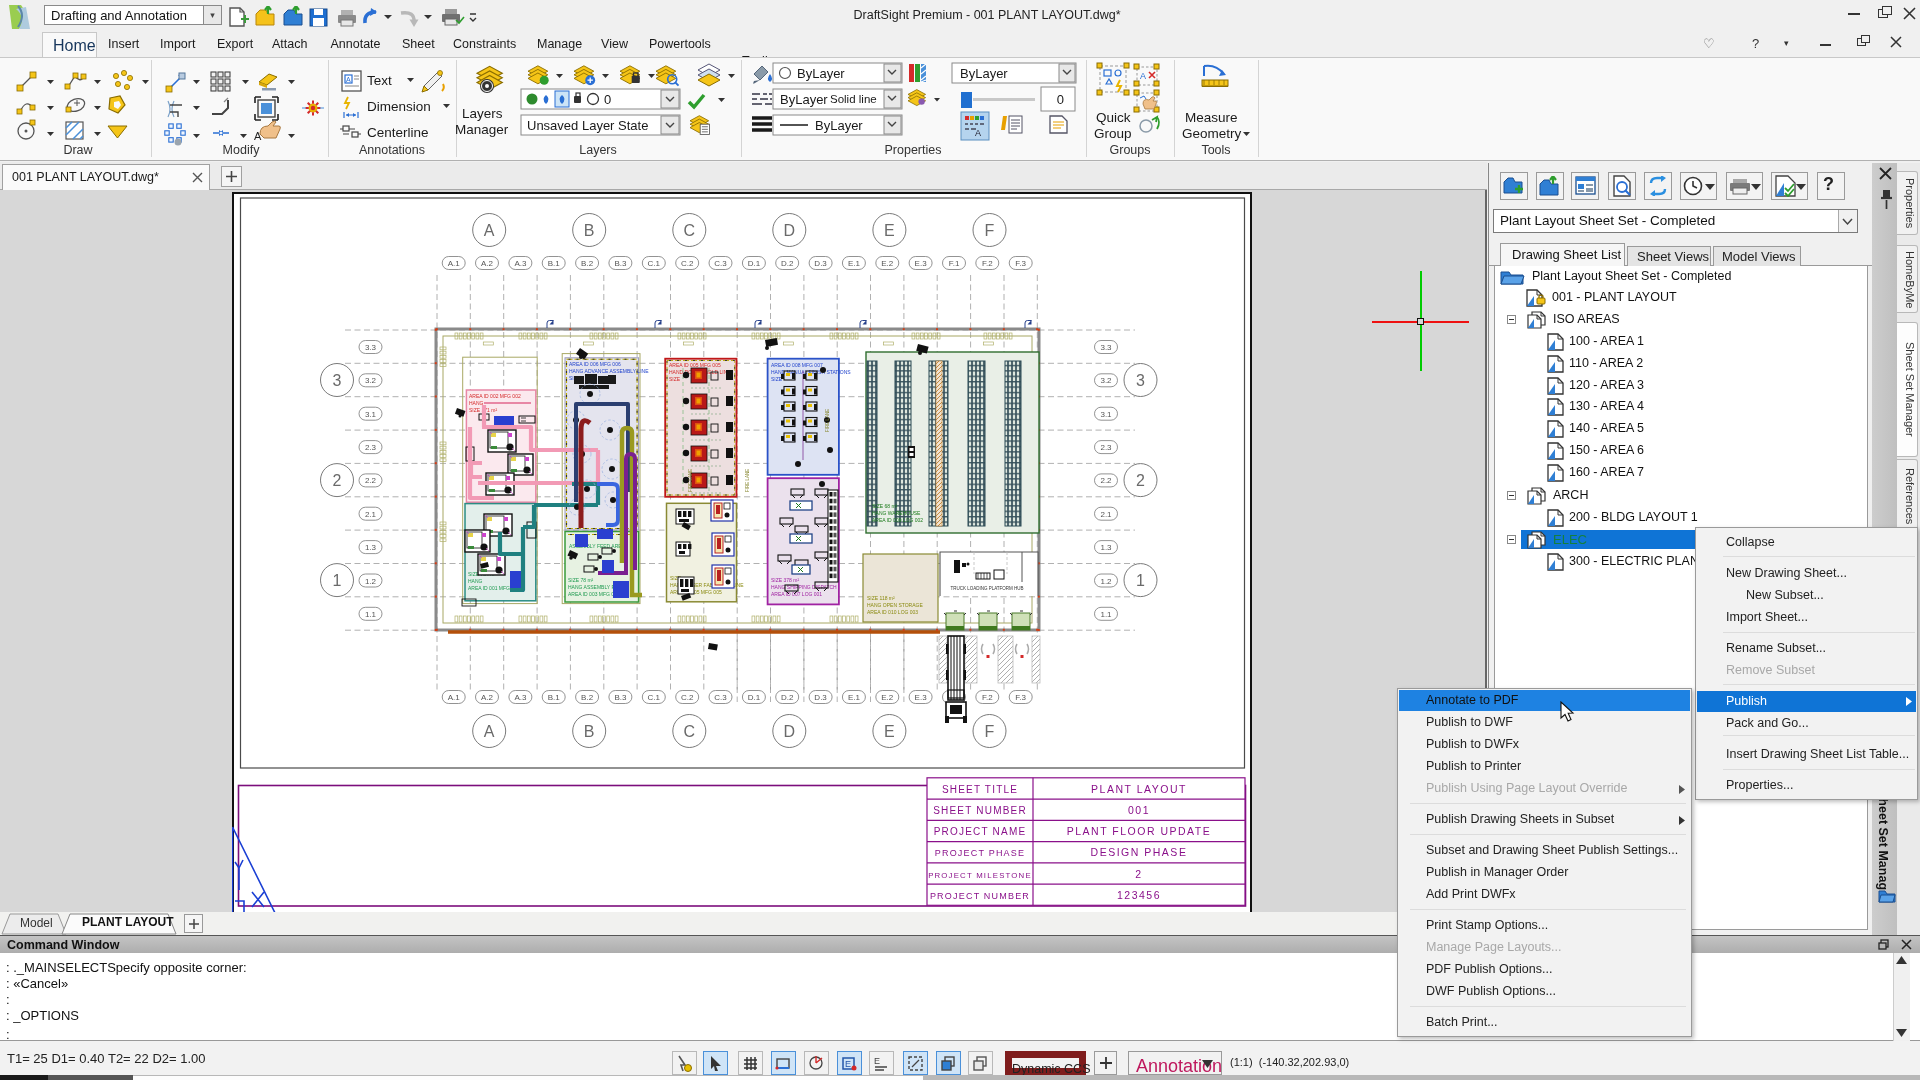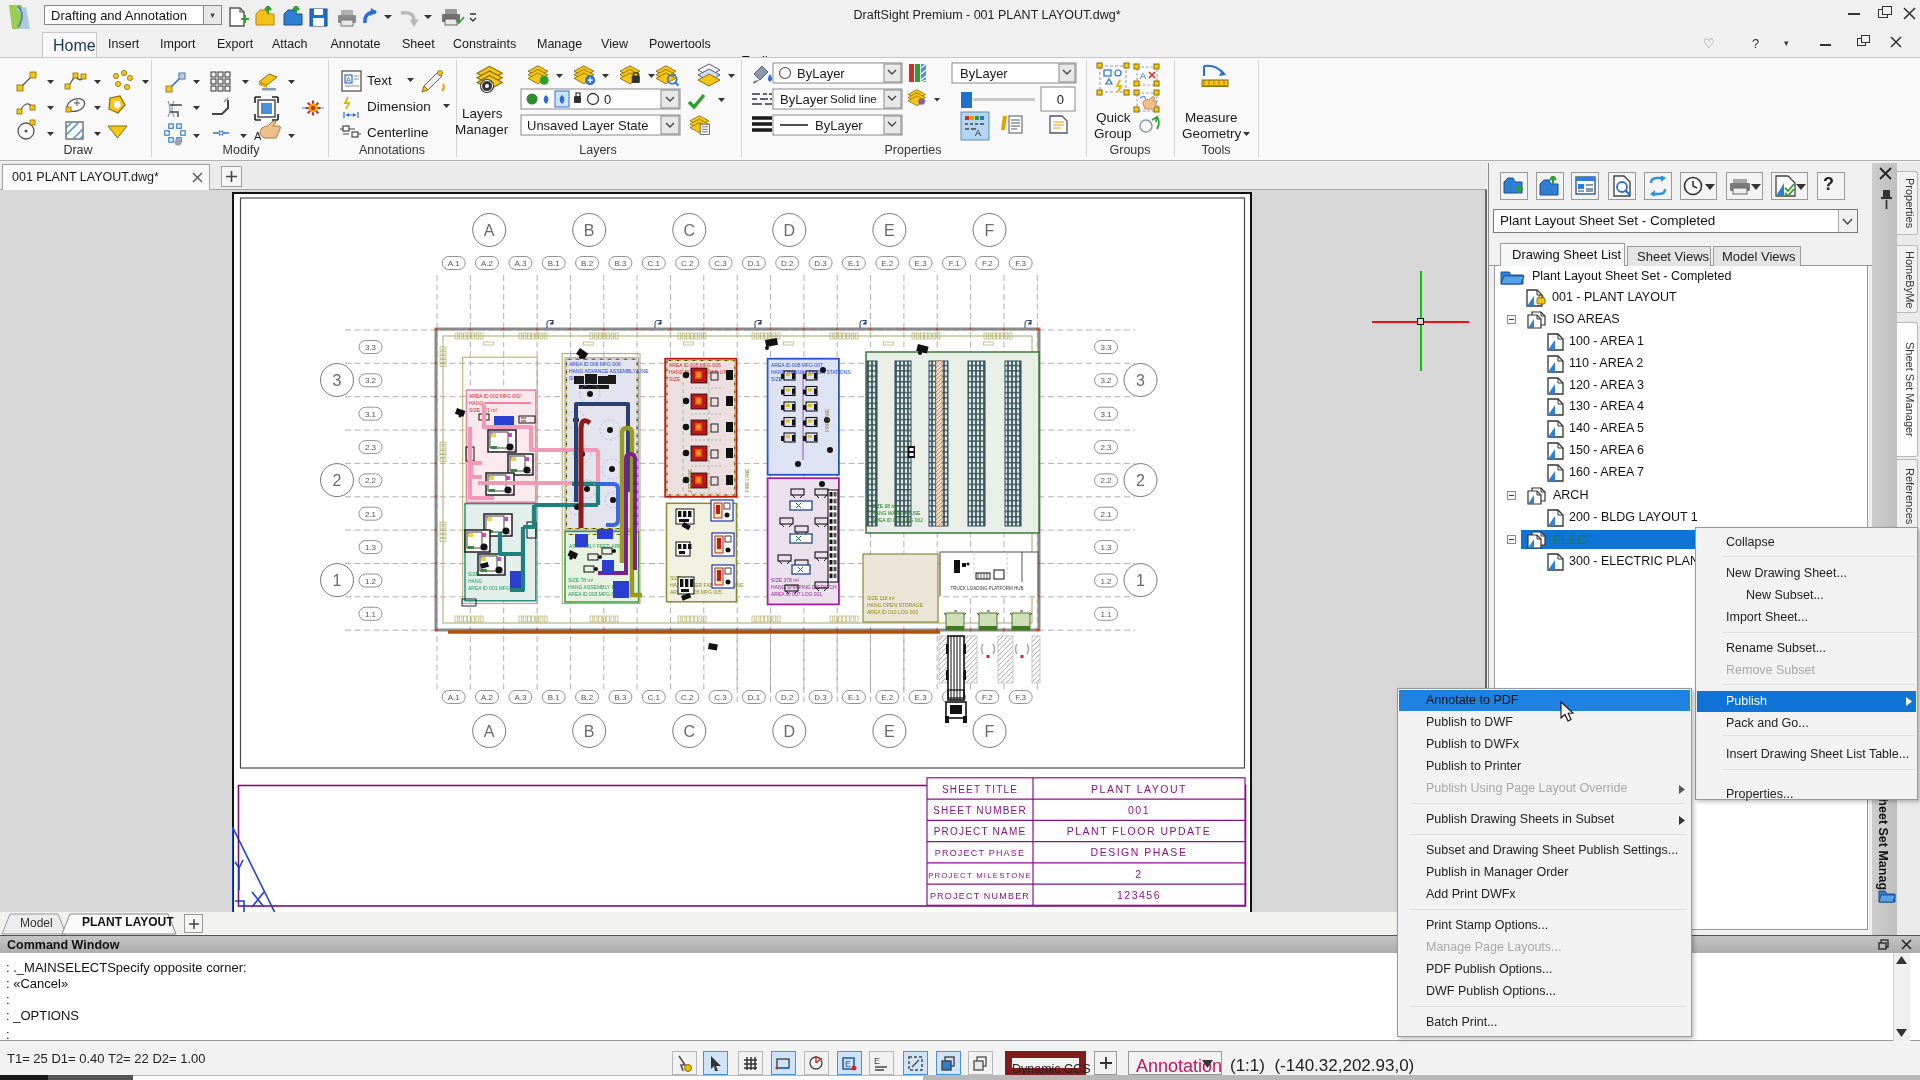--- a/index.html
+++ b/index.html
@@ -1611,37 +1611,37 @@
 <div class="abs" style="left:1005px;top:1051px;width:81px;height:24px;background:#f2f2f2;border:7px solid #7f1d1d;text-align:center;font-size:12.5px;color:#222;padding-top:4px;">Dynamic CCS</div>
 <div class="abs" style="left:1094px;top:1051px;width:23px;height:24px;background:#f2f2f2;border:1px solid #9a9a9a;"></div>
 <svg class="abs" style="left:1099px;top:1056px" width="14" height="14">
       <path d="M7 1 V13 M1 7 H13" stroke="#333" stroke-width="1.8"></path>
     </svg>
 <div class="abs" style="left:1128px;top:1051px;width:94px;height:24px;background:#f2f2f2;border:1px solid #9a9a9a;"></div>
 <div class="abs" style="left:1136px;top:1056px;font-size:18px;color:#be185d;">Annotation</div>
 <svg class="abs" style="left:1202px;top:1060px" width="12" height="9">
       <path d="M0 0 L11 0 L5.5 8 Z" fill="#333"></path>
     </svg>
-<div class="abs" style="left:1230px;top:1056px;font-size:17px;color:#222;">(1:1)&nbsp;&nbsp;(-140.32,202.93,0)</div>
+<div class="abs" style="left:1230px;top:1056px;font-size:11px;color:#222;">(1:1)&nbsp;&nbsp;(-140.32,202.93,0)</div>
 <div class="abs" style="left:0;top:1075px;width:1920px;height:5px;background:#b8b8b8;"></div>
 <div class="abs" style="left:0;top:1075px;width:48px;height:5px;background:#1a1a1a;"></div>
 <div class="abs" style="left:48px;top:1075px;width:85px;height:5px;background:#555;"></div>
 <div class="abs" style="left:133px;top:1076px;width:790px;height:4px;background:#fdfdfd;"></div>
 <div class="abs menu" style="left:1695px;top:527px;width:223px;height:273px;"></div>
 <div class="abs" style="left:1697px;top:691px;width:219px;height:21px;background:#0f74d6;"></div>
 <div class="abs" style="left:1726px;top:535px;font-size:12.5px;color:#222;">Collapse</div>
 <div class="abs" style="left:1726px;top:566px;font-size:12.5px;color:#222;">New Drawing Sheet...</div>
 <div class="abs" style="left:1726px;top:588px;font-size:12.5px;color:#222;margin-left:20px;">New Subset...</div>
 <div class="abs" style="left:1726px;top:610px;font-size:12.5px;color:#222;">Import Sheet...</div>
 <div class="abs" style="left:1726px;top:641px;font-size:12.5px;color:#222;">Rename Subset...</div>
 <div class="abs" style="left:1726px;top:663px;font-size:12.5px;color:#a8a8a8;">Remove Subset</div>
 <div class="abs" style="left:1726px;top:694px;font-size:12.5px;color:#fff;">Publish</div>
 <div class="abs" style="left:1726px;top:716px;font-size:12.5px;color:#222;">Pack and Go...</div>
 <div class="abs" style="left:1726px;top:747px;font-size:12.5px;color:#222;">Insert Drawing Sheet List Table...</div>
-<div class="abs" style="left:1726px;top:778px;font-size:12.5px;color:#222;margin-top:9px;">Properties...</div>
+<div class="abs" style="left:1726px;top:778px;font-size:12.5px;color:#222;">Properties...</div>
 <div class="abs" style="left:1723px;top:556px;width:192px;height:1px;background:#dcdcdc;"></div>
 <div class="abs" style="left:1723px;top:632px;width:192px;height:1px;background:#dcdcdc;"></div>
 <div class="abs" style="left:1723px;top:684px;width:192px;height:1px;background:#dcdcdc;"></div>
 <div class="abs" style="left:1723px;top:735px;width:192px;height:1px;background:#dcdcdc;"></div>
 <div class="abs" style="left:1723px;top:769px;width:192px;height:1px;background:#dcdcdc;"></div>
 <svg class="abs" style="left:1905px;top:696px" width="8" height="11">
       <path d="M1 1 L7 5.5 L1 10 Z" fill="#fff"></path>
     </svg>
 <div class="abs menu" style="left:1397px;top:688px;width:295px;height:349px;"></div>
 <div class="abs" style="left:1399px;top:690px;width:291px;height:21px;background:#1e82e2;"></div>

